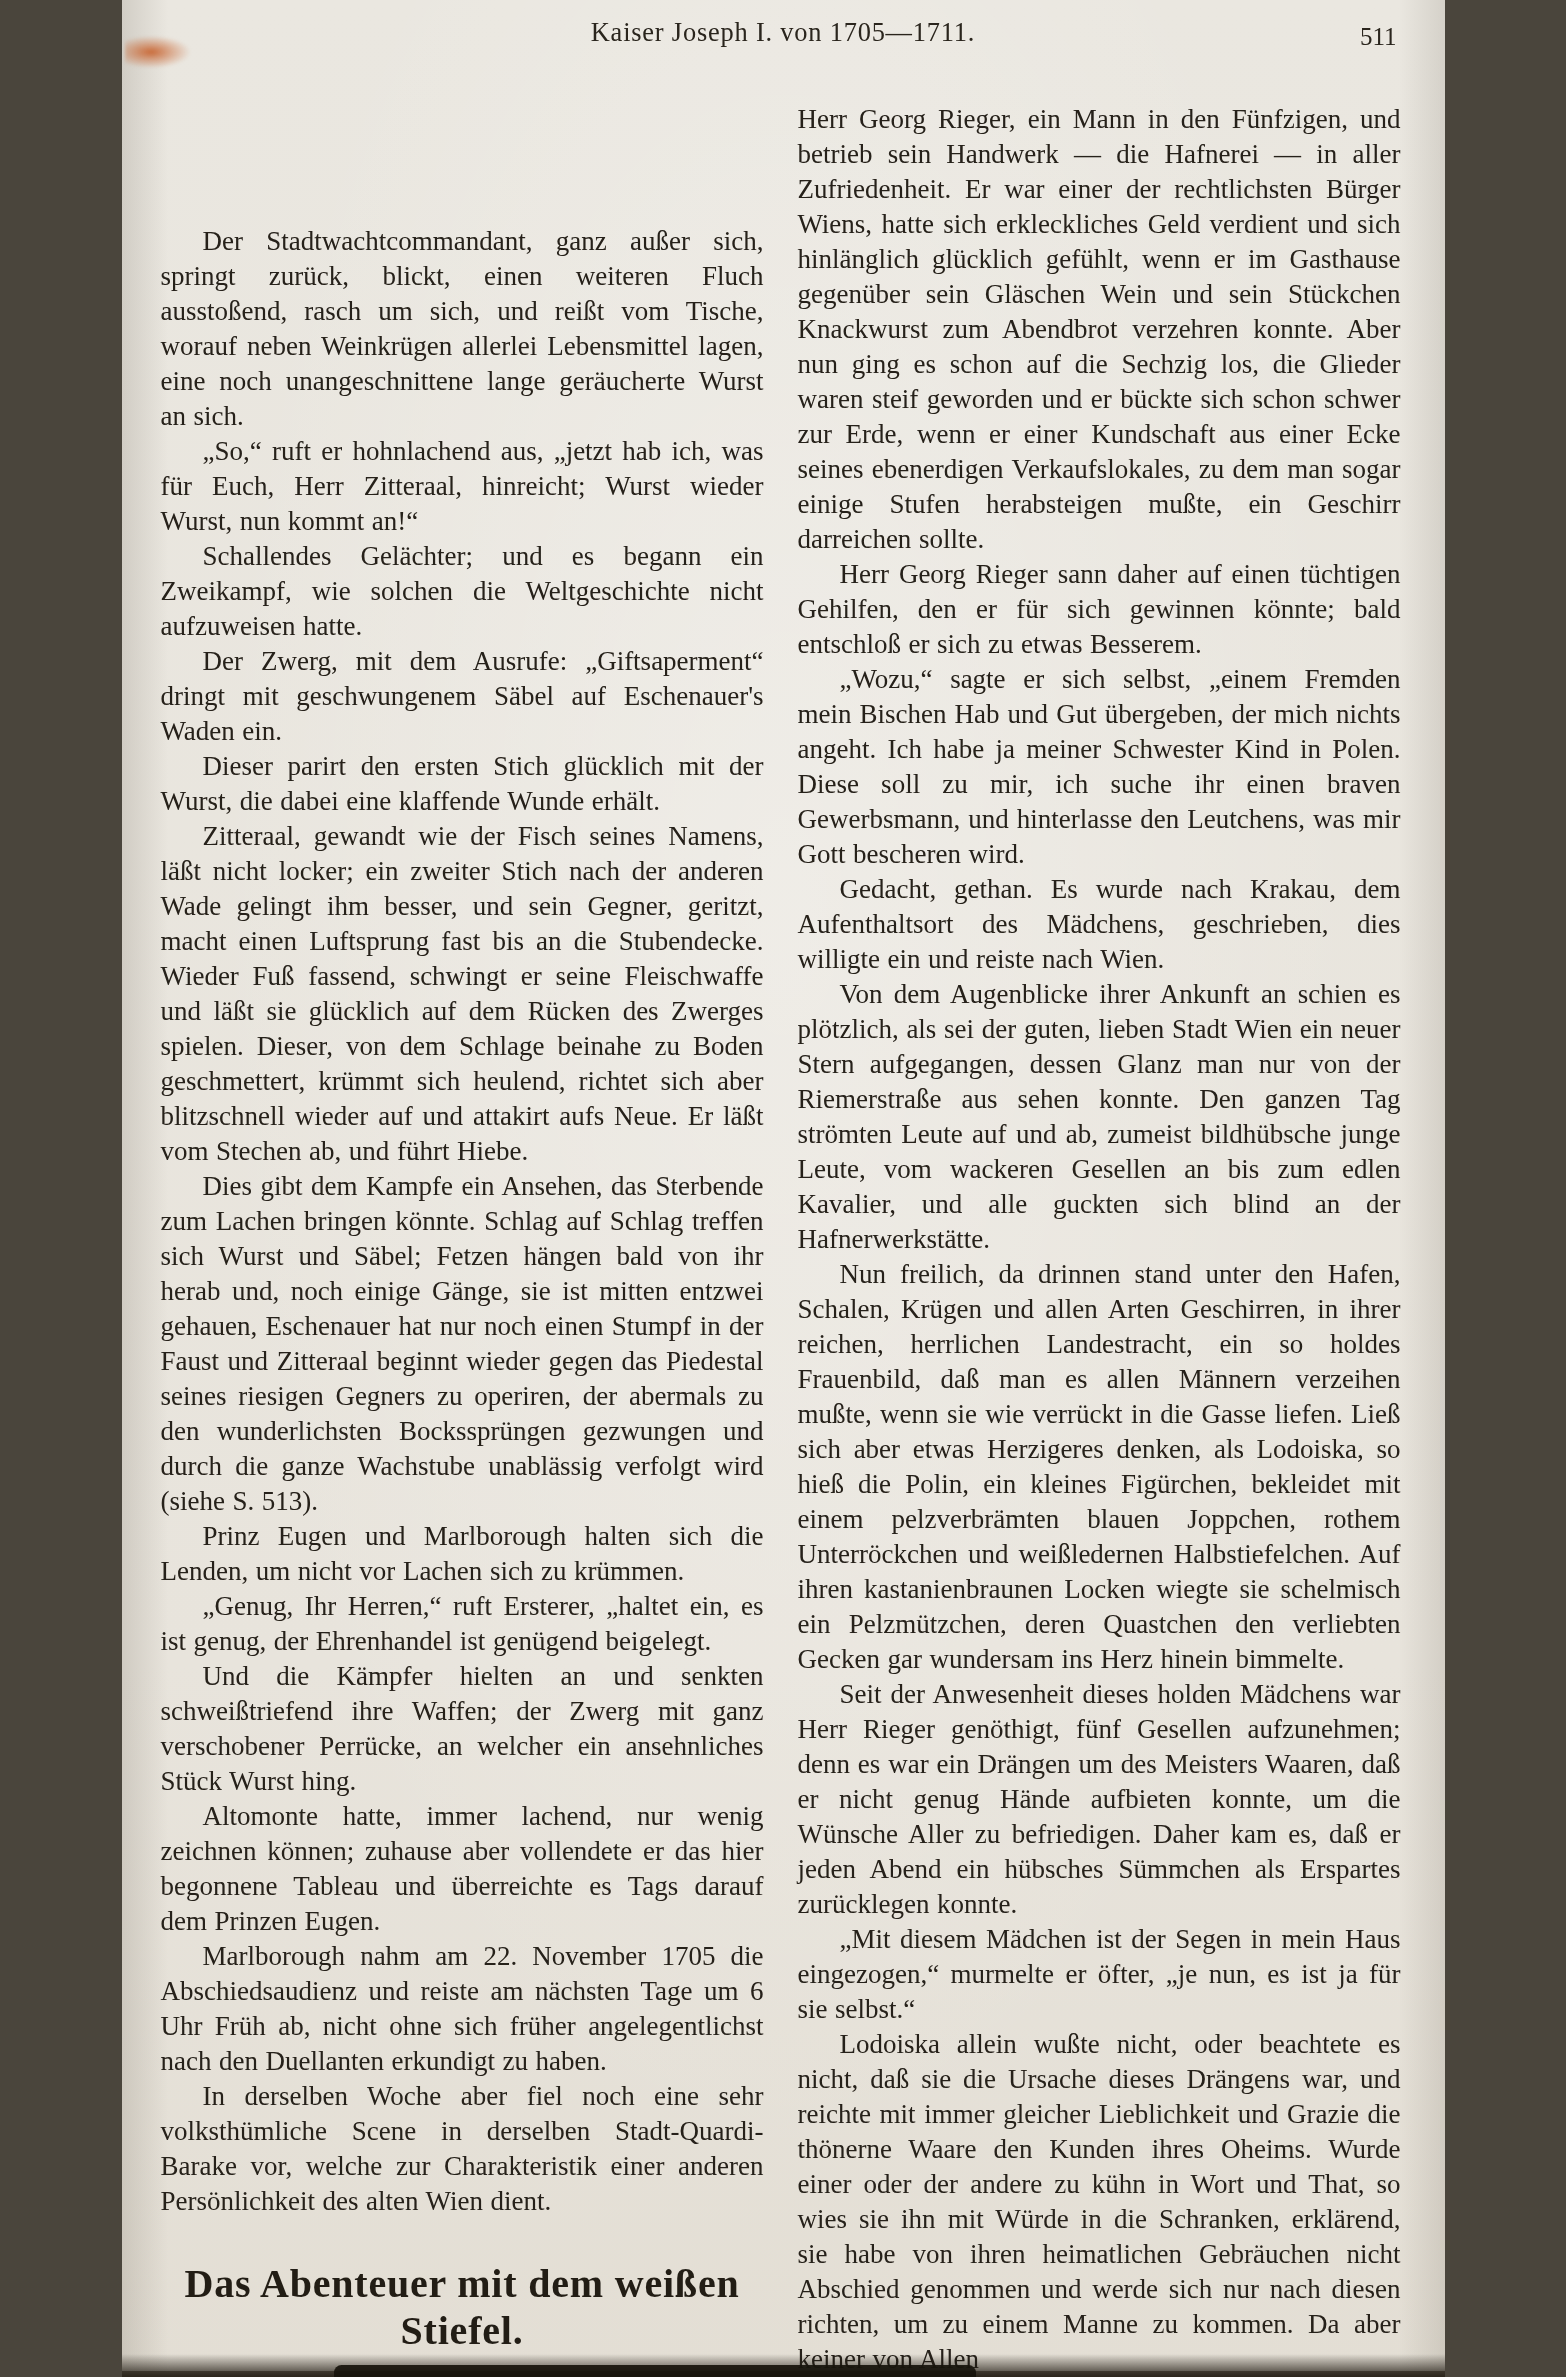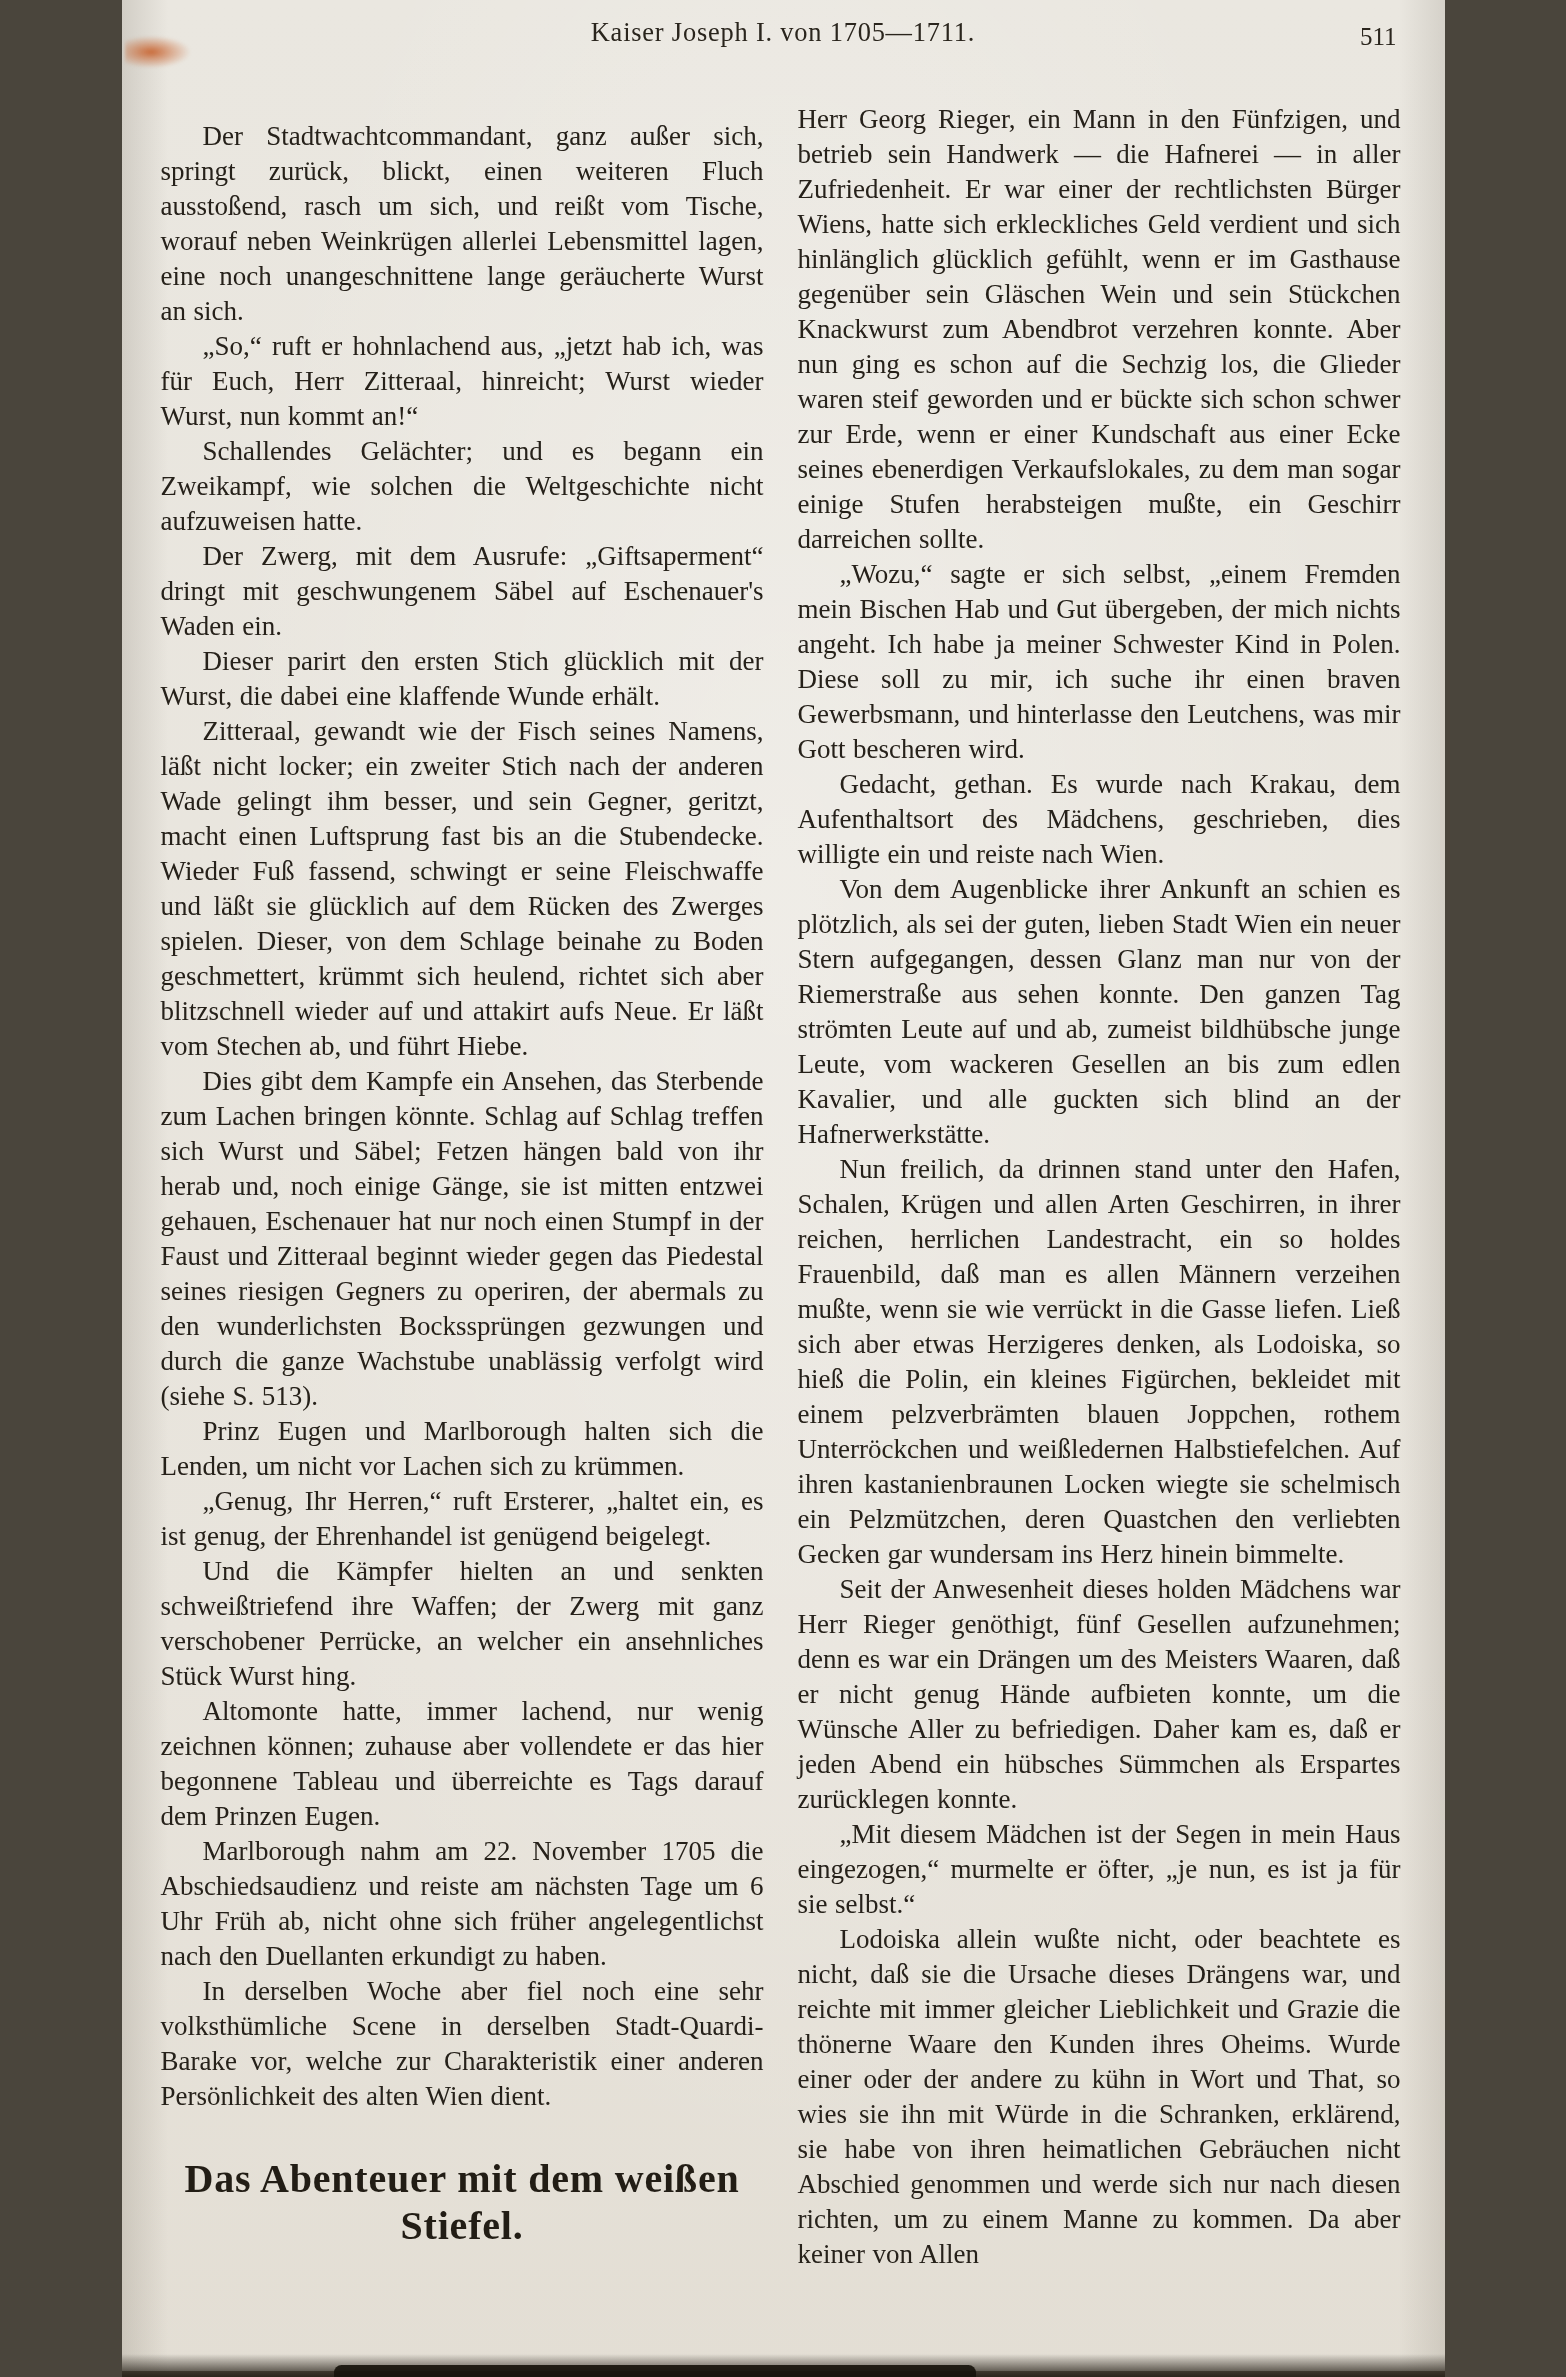--- a/index.html
+++ b/index.html
@@ -157,20 +157,21 @@
           <p class="para" lang="de">In derselben Woche aber fiel noch eine sehr volksthümliche Scene in derselben Stadt-Quardi-Barake vor, welche zur Charakteristik einer anderen Persönlichkeit des alten Wien dient.</p>
         </div>
       <h2 class="section-heading">Das Abenteuer mit dem weißen Stiefel.</h2>
     </div>
 
     <div class="column-divider"></div>
 
     <div class="column col-right">
       <div data-list="page.right_column.paragraphs">
           <p class="para" lang="de">Herr Georg Rieger, ein Mann in den Fünfzigen, und betrieb sein Handwerk — die Hafnerei — in aller Zufriedenheit. Er war einer der rechtlichsten Bürger Wiens, hatte sich erkleckliches Geld verdient und sich hinlänglich glücklich gefühlt, wenn er im Gasthause gegenüber sein Gläschen Wein und sein Stückchen Knackwurst zum Abendbrot verzehren konnte. Aber nun ging es schon auf die Sechzig los, die Glieder waren steif geworden und er bückte sich schon schwer zur Erde, wenn er einer Kundschaft aus einer Ecke seines ebenerdigen Verkaufslokales, zu dem man sogar einige Stufen herabsteigen mußte, ein Geschirr darreichen sollte.</p>
+          <p class="para" lang="de">Herr Georg Rieger sann daher auf einen tüchtigen Gehilfen, den er für sich gewinnen könnte; bald entschloß er sich zu etwas Besserem.</p>
           <p class="para" lang="de">„Wozu,“ sagte er sich selbst, „einem Fremden mein Bischen Hab und Gut übergeben, der mich nichts angeht. Ich habe ja meiner Schwester Kind in Polen. Diese soll zu mir, ich suche ihr einen braven Gewerbsmann, und hinterlasse den Leutchens, was mir Gott bescheren wird.</p>
           <p class="para" lang="de">Gedacht, gethan. Es wurde nach Krakau, dem Aufenthaltsort des Mädchens, geschrieben, dies willigte ein und reiste nach Wien.</p>
           <p class="para" lang="de">Von dem Augenblicke ihrer Ankunft an schien es plötzlich, als sei der guten, lieben Stadt Wien ein neuer Stern aufgegangen, dessen Glanz man nur von der Riemerstraße aus sehen konnte. Den ganzen Tag strömten Leute auf und ab, zumeist bildhübsche junge Leute, vom wackeren Gesellen an bis zum edlen Kavalier, und alle guckten sich blind an der Hafnerwerkstätte.</p>
           <p class="para" lang="de">Nun freilich, da drinnen stand unter den Hafen, Schalen, Krügen und allen Arten Geschirren, in ihrer reichen, herrlichen Landestracht, ein so holdes Frauenbild, daß man es allen Männern verzeihen mußte, wenn sie wie verrückt in die Gasse liefen. Ließ sich aber etwas Herzigeres denken, als Lodoiska, so hieß die Polin, ein kleines Figürchen, bekleidet mit einem pelzverbrämten blauen Joppchen, rothem Unterröckchen und weißledernen Halbstiefelchen. Auf ihren kastanienbraunen Locken wiegte sie schelmisch ein Pelzmützchen, deren Quastchen den verliebten Gecken gar wundersam ins Herz hinein bimmelte.</p>
           <p class="para" lang="de">Seit der Anwesenheit dieses holden Mädchens war Herr Rieger genöthigt, fünf Gesellen aufzunehmen; denn es war ein Drängen um des Meisters Waaren, daß er nicht genug Hände aufbieten konnte, um die Wünsche Aller zu befriedigen. Daher kam es, daß er jeden Abend ein hübsches Sümmchen als Erspartes zurücklegen konnte.</p>
           <p class="para" lang="de">„Mit diesem Mädchen ist der Segen in mein Haus eingezogen,“ murmelte er öfter, „je nun, es ist ja für sie selbst.“</p>
           <p class="para" lang="de">Lodoiska allein wußte nicht, oder beachtete es nicht, daß sie die Ursache dieses Drängens war, und reichte mit immer gleicher Lieblichkeit und Grazie die thönerne Waare den Kunden ihres Oheims. Wurde einer oder der andere zu kühn in Wort und That, so wies sie ihn mit Würde in die Schranken, erklärend, sie habe von ihren heimatlichen Gebräuchen nicht Abschied genommen und werde sich nur nach diesen richten, um zu einem Manne zu kommen. Da aber keiner von Allen</p>
         </div>
     </div>
 

